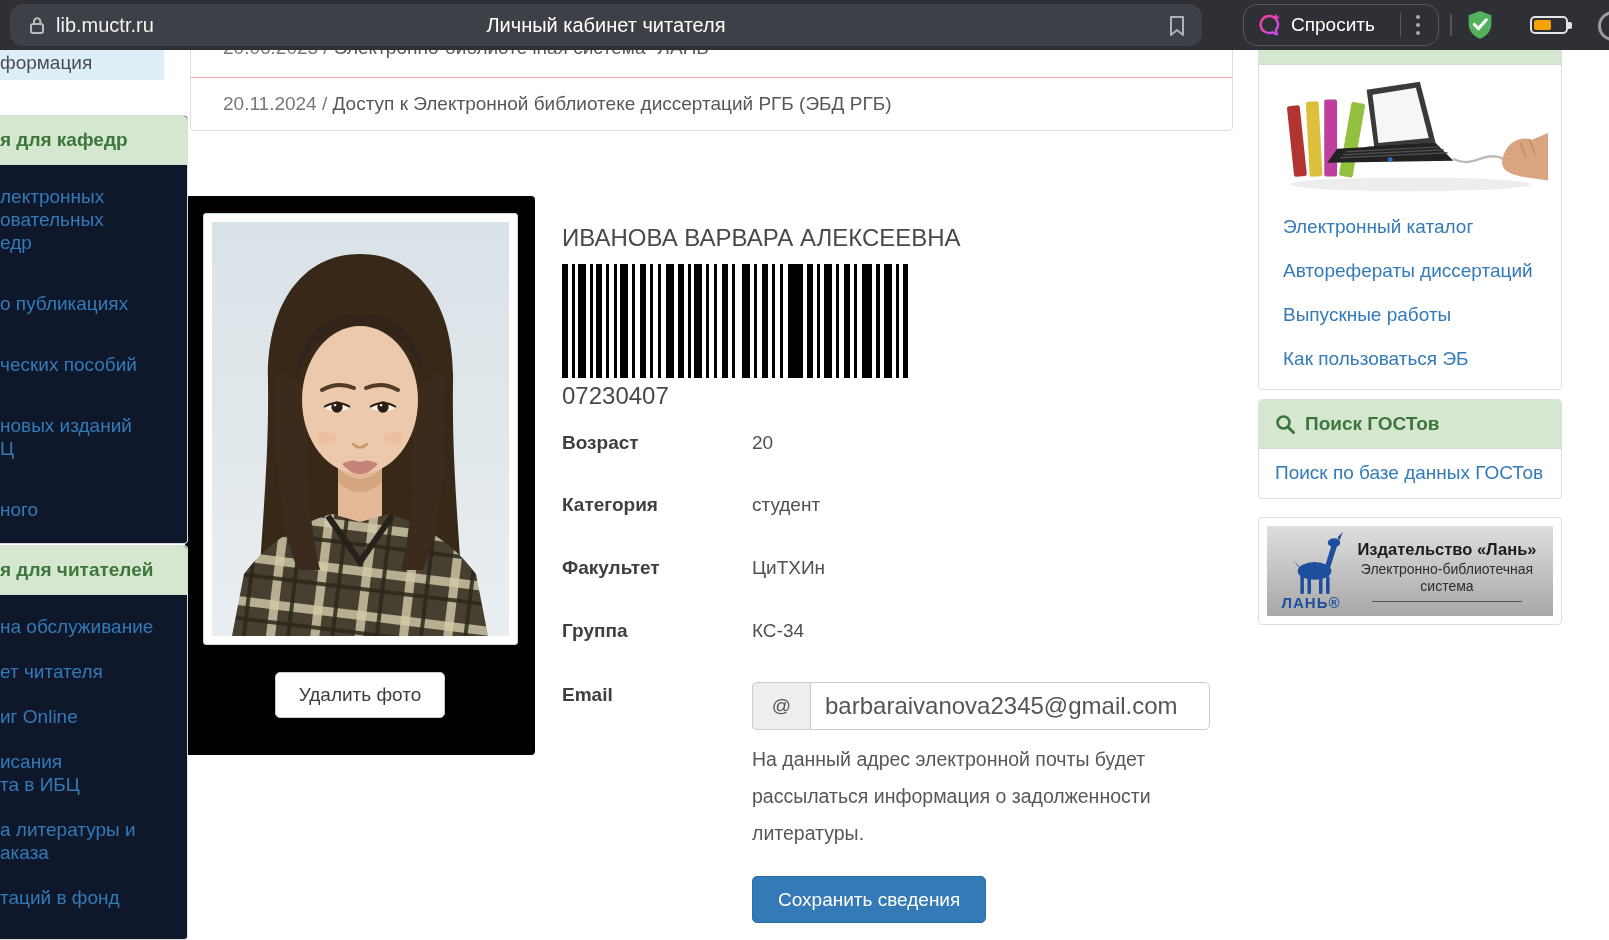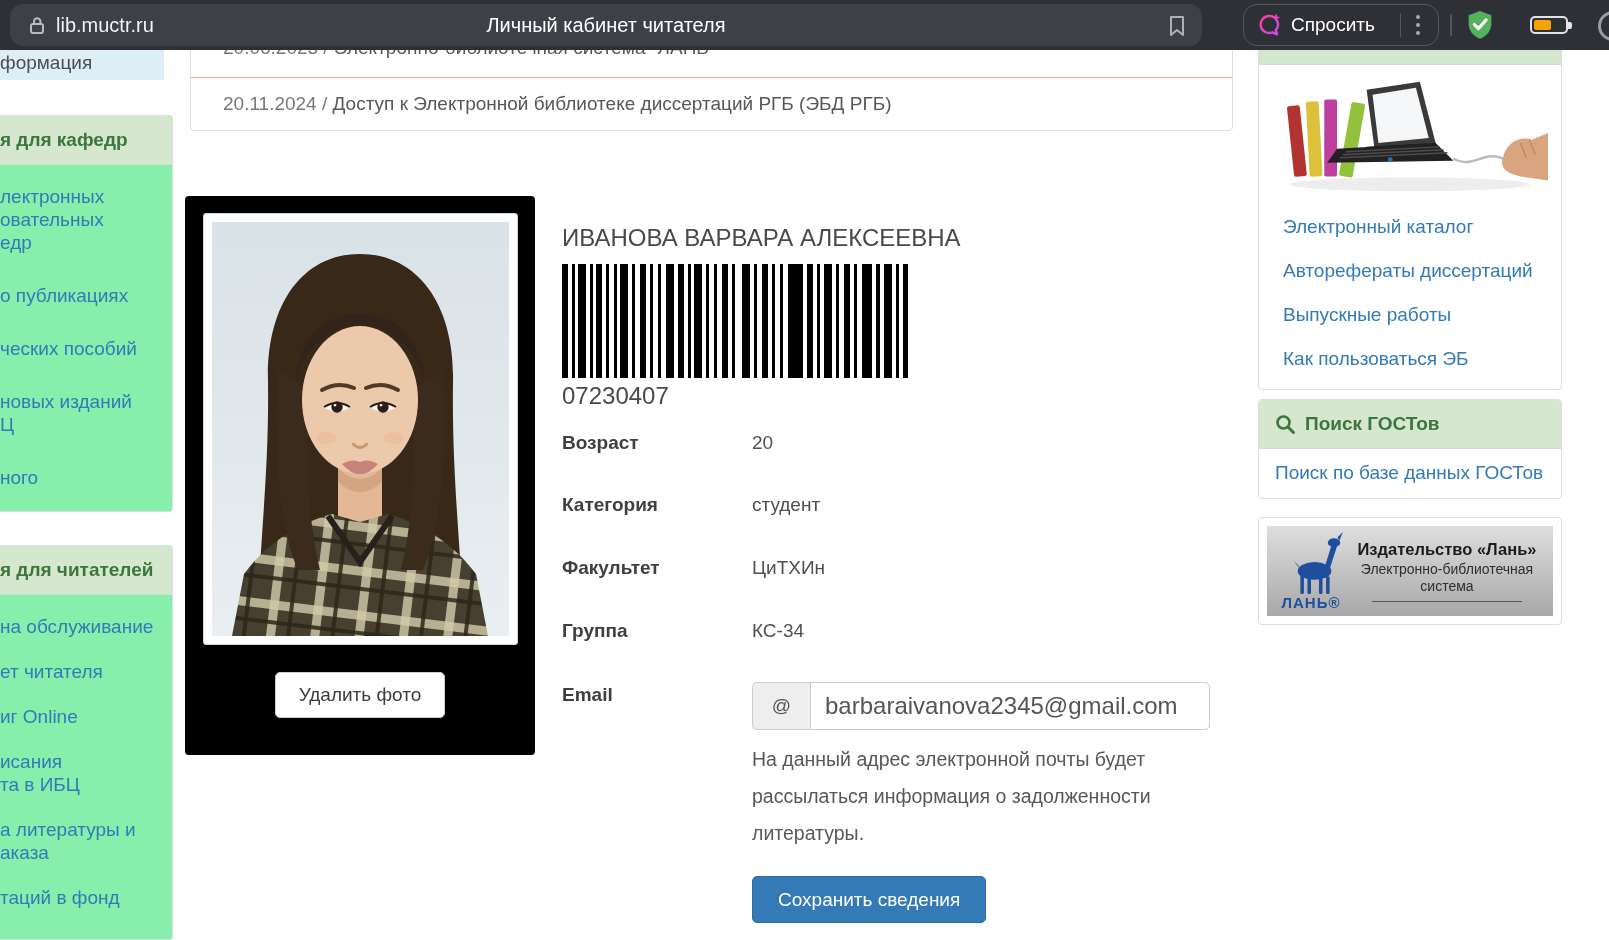--- a/index.html
+++ b/index.html
@@ -24,26 +24,26 @@
   .shield { position:absolute; left:1464px; top:9px; }
   .battery { position:absolute; left:1530px; top:16px; width:38px; height:18px; border:2px solid #e3e4e6; border-radius:5px; }
   .battery .chg { position:absolute; left:2px; top:2px; width:17px; height:10px; background:#f5a300; border-radius:2px; }
   .battery .nub { position:absolute; right:-6px; top:4px; width:4px; height:7px; background:#e3e4e6; border-radius:0 2px 2px 0; }
   .sliver { position:absolute; left:1598px; top:11px; width:30px; height:30px; border:3px solid #999da3; border-radius:50%; }
 
   
   .sb { position:absolute; left:0; top:0; width:164px; z-index:5; }
   .sb-active { position:absolute; left:0; top:28px; width:164px; height:52px; background:#ddeef7;
                font-size:19px; color:#4a4e51; padding-top:24px; }
-  .panel { position:absolute; left:0; width:173px; background:#86efac; border:1px solid #ddd; border-left:none;
+  .panel { position:absolute; left:0; width:188px; background:#0f172a; border:1px solid #ddd; border-left:none;
            border-radius:0 4px 4px 0; }
   .panel-head { background:#d5e8cf; color:#3c763d; font-weight:bold; font-size:19px; padding:13px 4px 13px 0;
                 border-bottom:1px solid #d0e0ca; border-radius:0 4px 0 0; }
   .panel-body { display:flex; flex-direction:column; padding:20px 4px 22px 0; }
-  .p1 { top:115px; } .p1 .panel-body { gap:30px; }
+  .p1 { top:115px; } .p1 .panel-body { gap:38px; }
   .p2 { top:545px; height:395px; } .p2 .panel-body { gap:22px; }
   .sb-link { color:#337ab7; font-size:19px; line-height:23px; white-space:pre-line; cursor:pointer; }
 
   
   .news { position:absolute; left:190px; top:16px; width:1043px; border:1px solid #ddd; border-radius:4px; background:#fff; }
   .news-row { padding:15px 20px 15px 32px; font-size:19px; cursor:pointer; }
   .news-row + .news-row { border-top:1px solid #fca5a5; }
   .news-row:first-child { padding-top:20px; padding-bottom:18px; }
   .nr-date { color:#75787b; }
   .nr-text { color:#55585b; }

